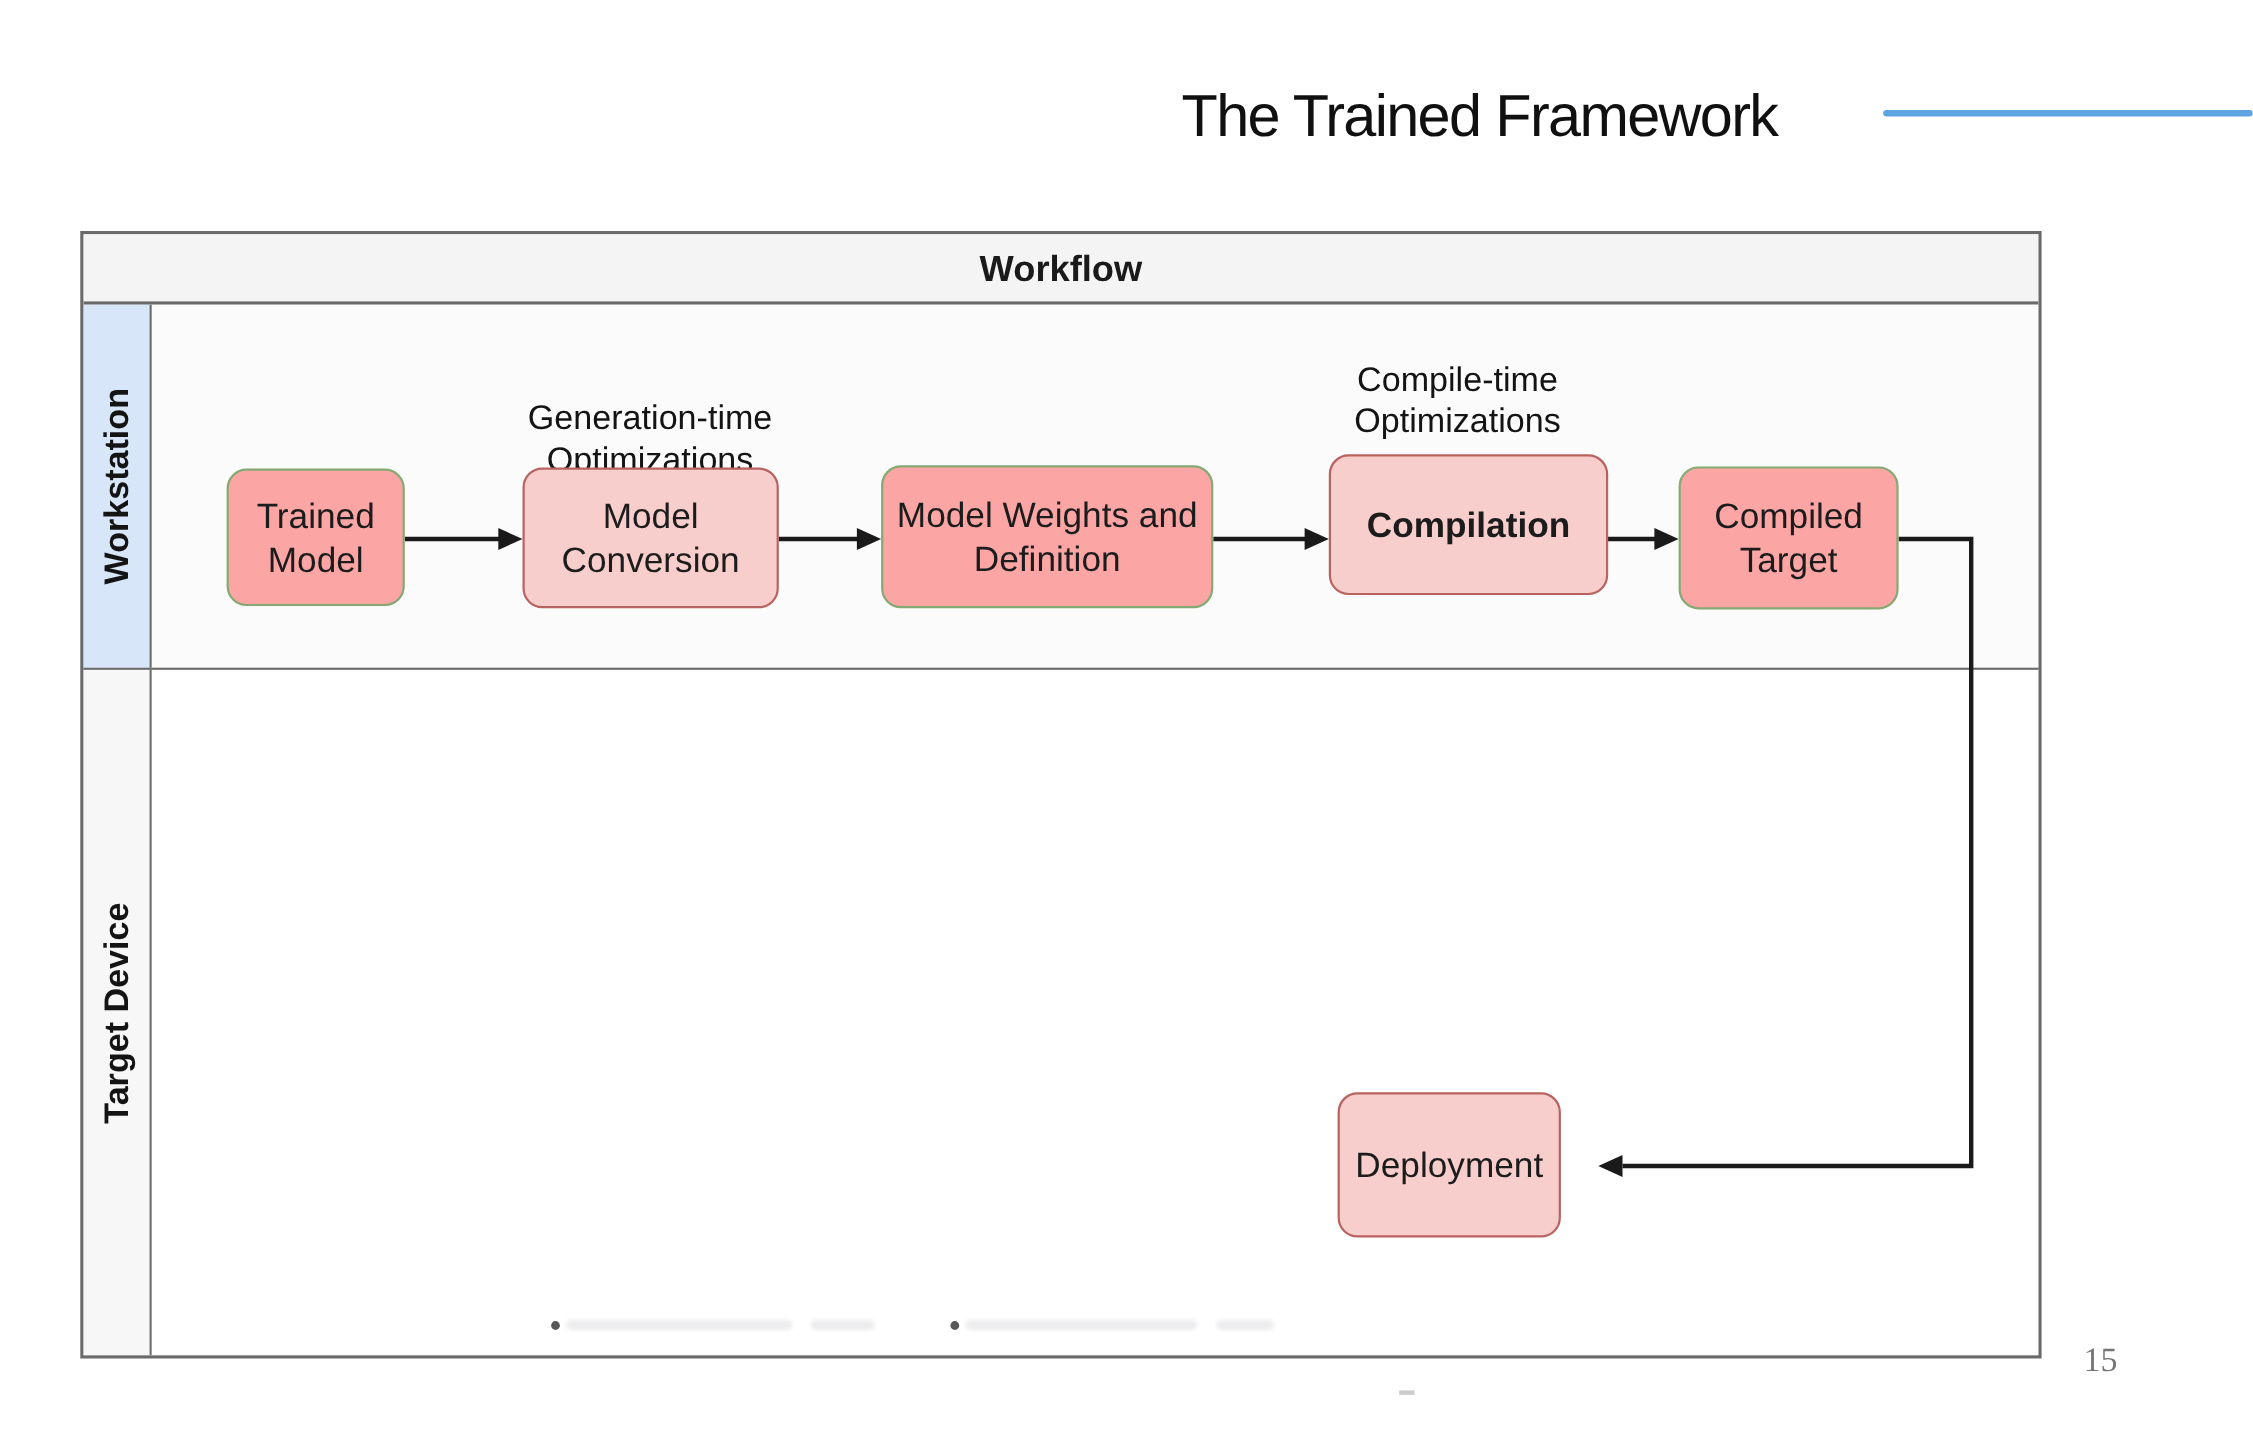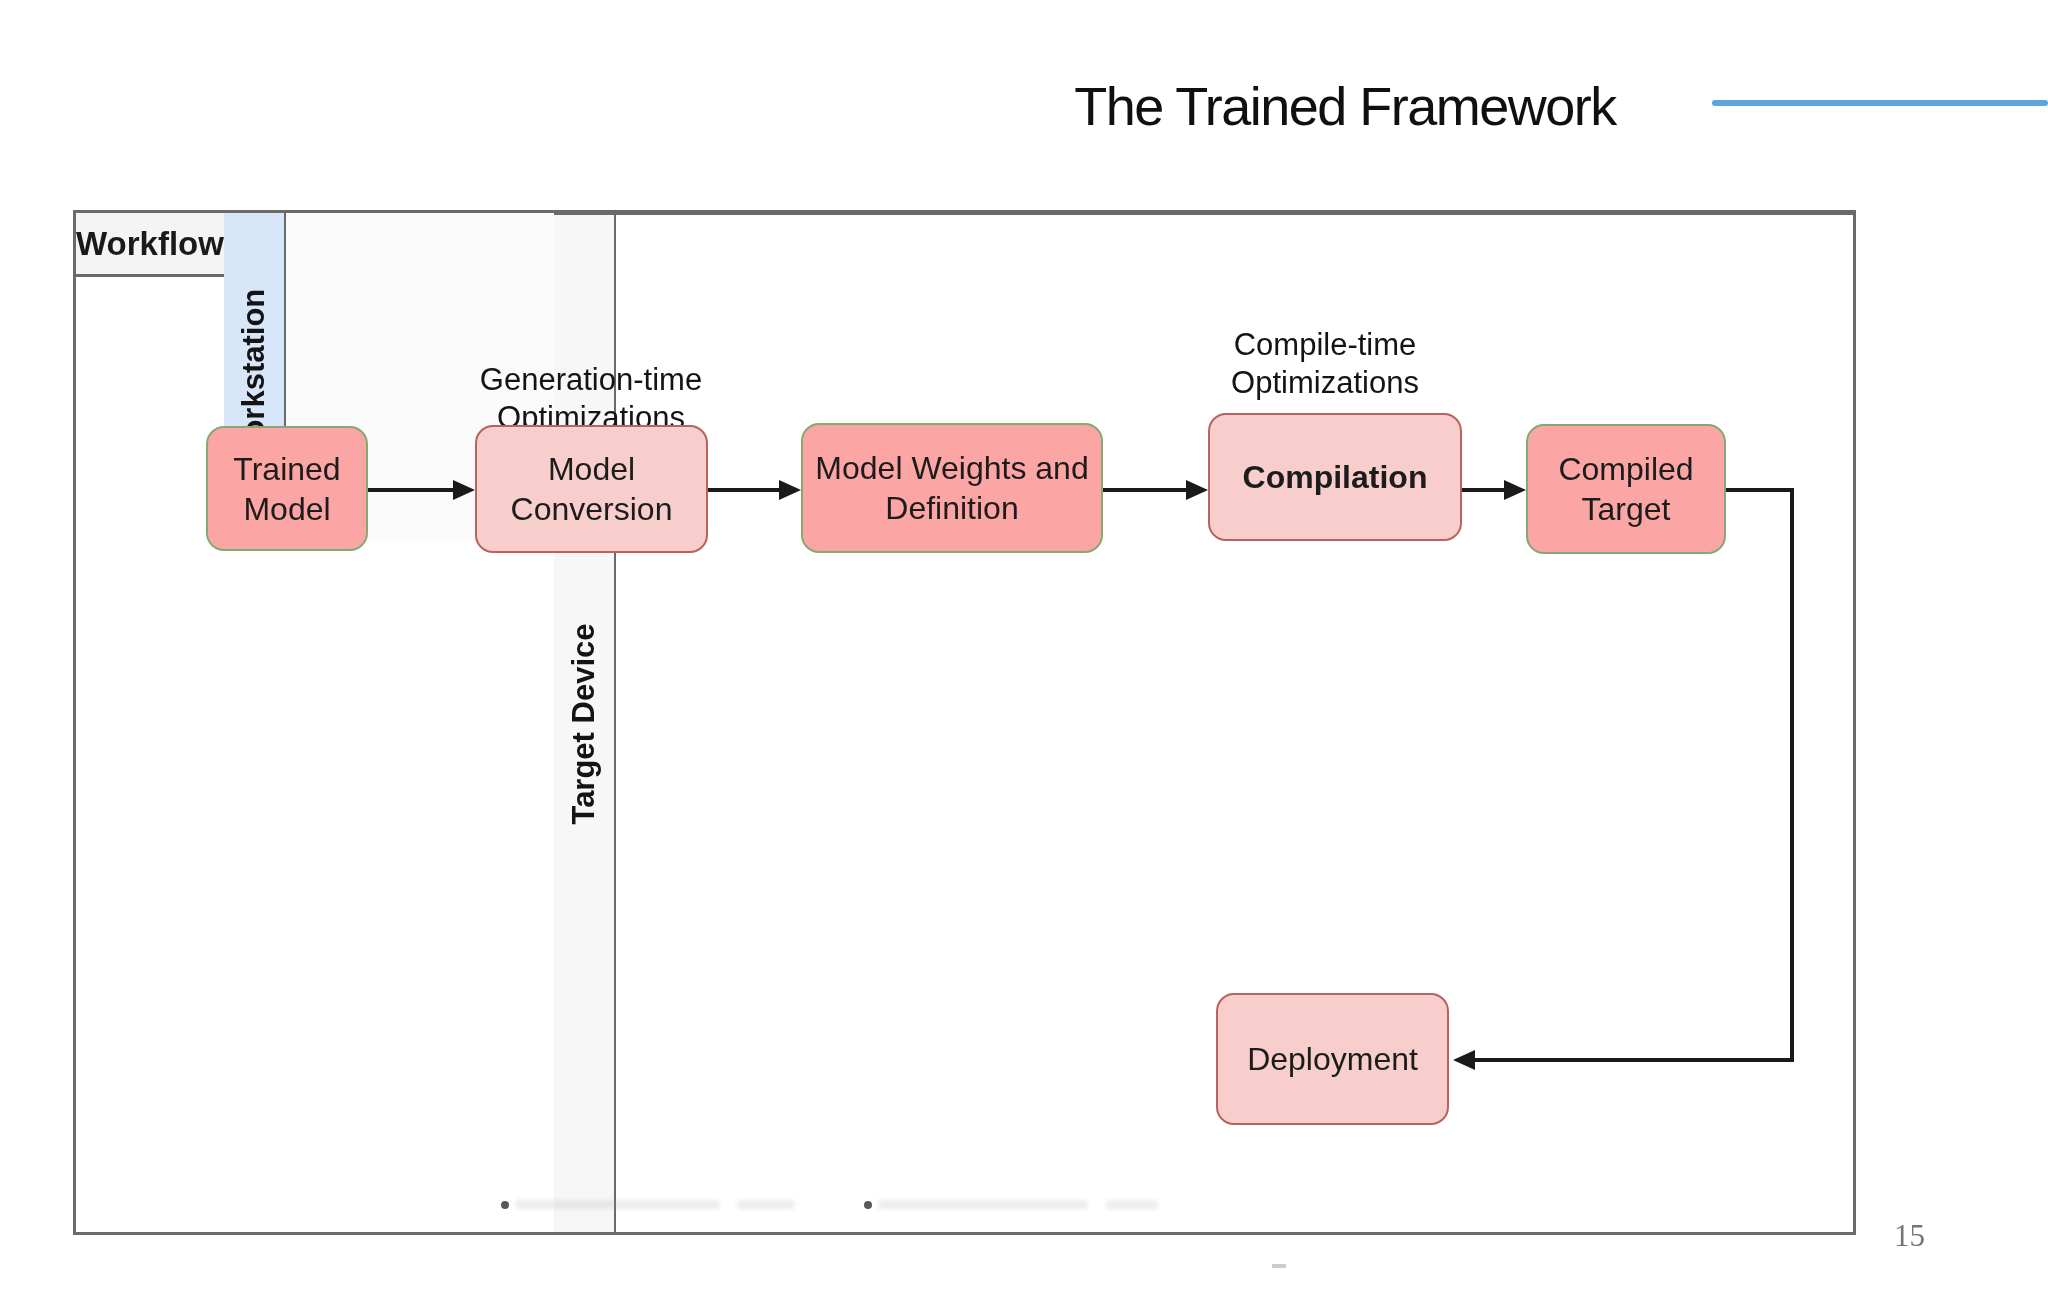--- a/index.html
+++ b/index.html
@@ -17,21 +17,21 @@
     white-space:nowrap;
   }
   .accent-line{
     position:absolute;left:1712px;top:100px;width:336px;height:6px;
     background:#5ea4e0;border-radius:3px;
   }
   
   .frame{
     position:absolute;left:73px;top:210px;width:1783px;height:1025px;
     border:3px solid #6a6a6a;box-sizing:border-box;background:#ffffff;
-    display:flex;flex-direction:row;
+    display:flex;flex-direction:column;
   }
   .frame-header{
     height:64px;flex:0 0 64px;background:#f4f4f4;
     border-bottom:3px solid #6a6a6a;box-sizing:border-box;
     display:flex;align-items:center;justify-content:center;
     font-size:33px;font-weight:700;color:#1a1a1a;
   }
   .lane{display:flex;flex-direction:row;box-sizing:border-box;}
   .lane-workstation{flex:0 0 330px;height:330px;}
   .lane-target{flex:1 1 auto;border-top:2px solid #6a6a6a;}
@@ -54,21 +54,21 @@
     display:flex;align-items:center;justify-content:center;text-align:center;
     font-size:32px;line-height:1.25;color:#1c1c1c;padding:4px 6px;
   }
   .node.green{background:#fca5a5;border:2.5px solid #85a973;}
   .node.red{background:#f8cecc;border:2.5px solid #b86360;}
   .node-trained   {left:130px;top:213px;width:162px;height:125px;}
   .node-conversion{left:399px;top:212px;width:233px;height:128px;}
   .node-weights   {left:725px;top:210px;width:302px;height:130px;}
   .node-compile   {left:1132px;top:200px;width:254px;height:128px;font-weight:bold;}
   .node-compiled  {left:1450px;top:211px;width:200px;height:130px;}
-  .node-deploy    {left:1140px;top:780px;width:233px;height:132px;}
+  .node-deploy    {left:1140px;top:780px;width:203px;height:132px;}
   
   .annotation{
     position:absolute;width:320px;text-align:center;
     font-size:31px;line-height:1.22;color:#141414;
   }
   .annotation-gen{left:355px;top:113px;margin-top:35px;}
   .annotation-comp{left:1089px;top:113px;}
   
   .arrow-layer{position:absolute;left:0;top:0;width:1783px;height:1019px;pointer-events:none;}
   

